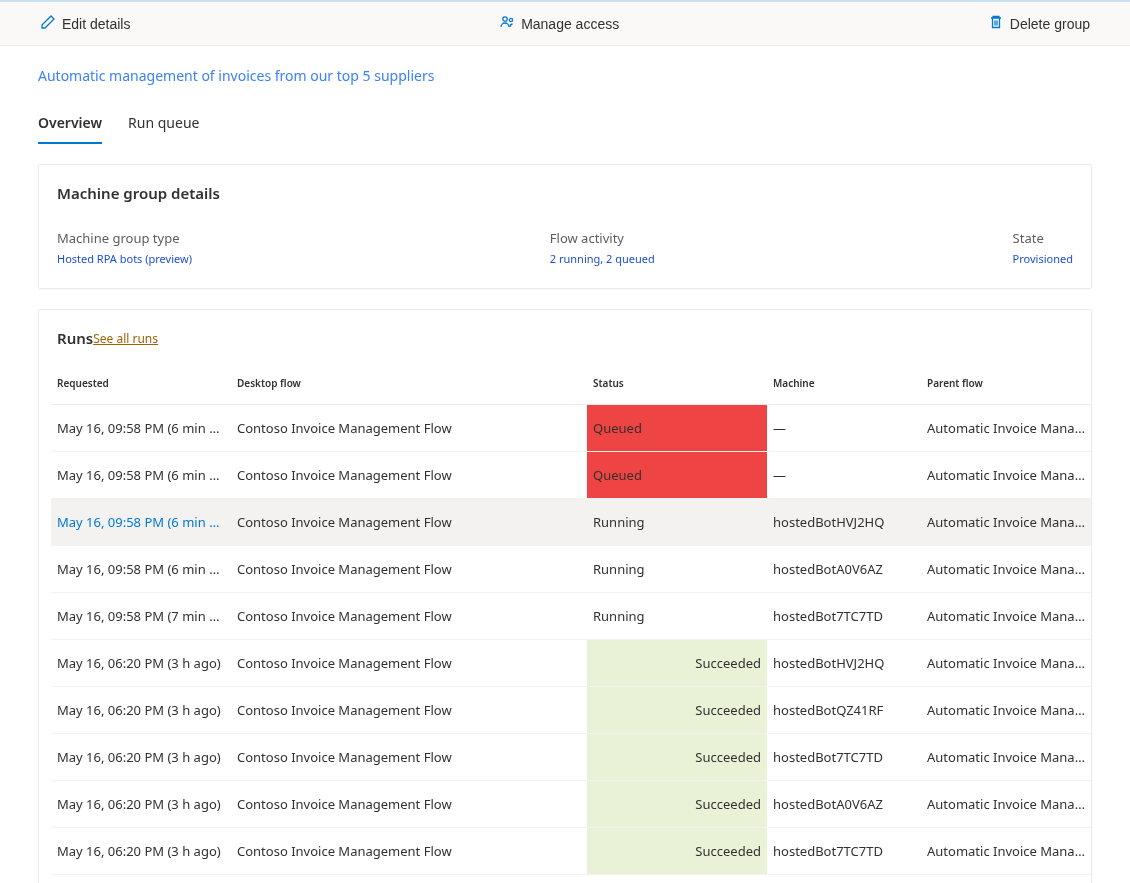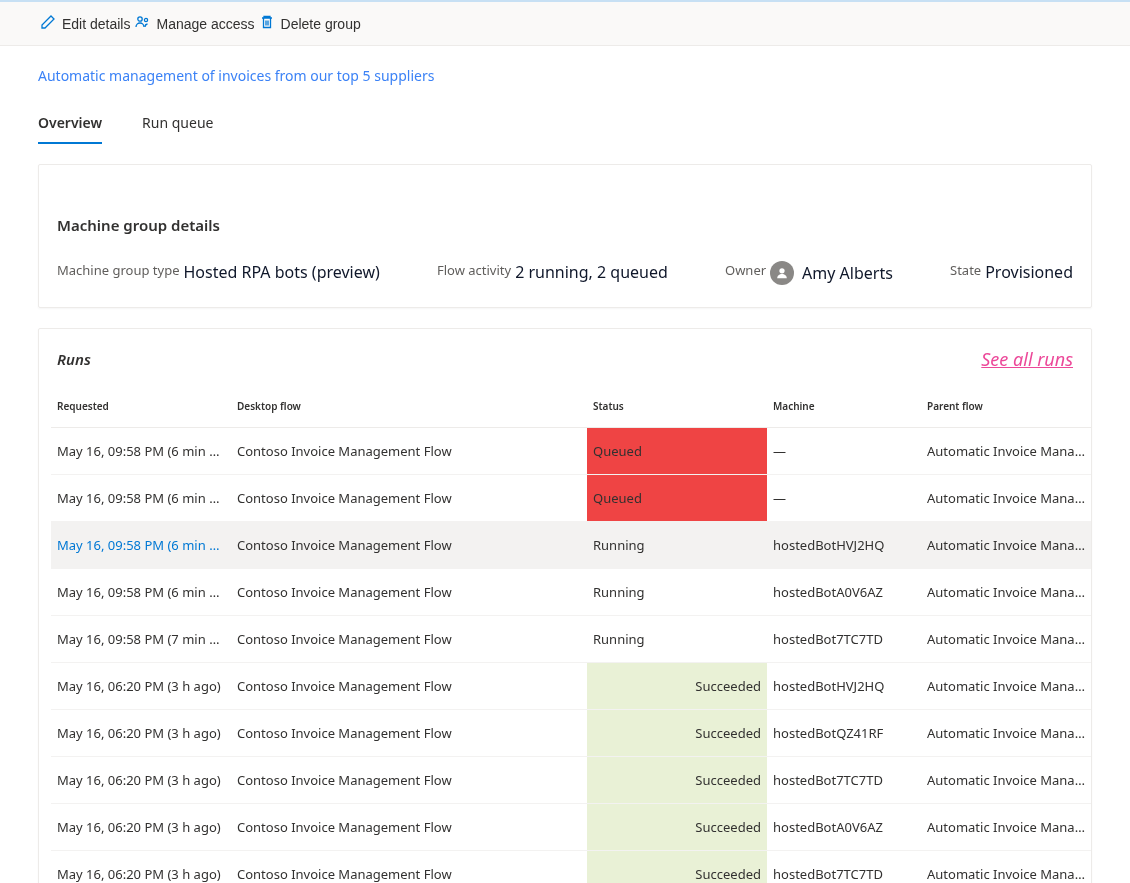--- a/index.html
+++ b/index.html
@@ -10,20 +10,21 @@
   background: #ffffff;
   width: 1130px;
 }
 .top-border { height: 2px; background: #c7e0f4; }
 .toolbar {
   display: flex;
   align-items: center;
   padding: 8px 38px;
   background: #faf9f8;
   border-bottom: 1px solid #edebe9;
+  justify-content: space-between;
 }
 .toolbar-btn {
   display: flex;
   align-items: center;
   gap: 6px;
   background: none;
   border: none;
   cursor: pointer;
   color: #323130;
   font-size: 14px;
@@ -37,21 +38,21 @@
   gap: 10px;
   font-size: 20px;
   margin-bottom: 6px;
 }
 .breadcrumb-parent { color: #605e5c; font-weight: 400; }
 .breadcrumb-sep { color: #a19f9d; font-weight: 400; }
 .breadcrumb-current { font-weight: 600; color: #201f1e; }
 .description { color: #3b82f6; font-size: 14px; margin-bottom: 22px; }
 .tabs {
   display: flex;
-  gap: 40px;
+  gap: 26px;
   border-bottom: 0;
   margin-bottom: 20px;
 }
 .tab {
   padding: 6px 0 10px 0;
   cursor: pointer;
   font-size: 14px;
   color: #323130;
   border-bottom: 2px solid transparent;
 }
@@ -59,43 +60,42 @@
   font-weight: 600;
   border-bottom: 2px solid #0078d4;
 }
 .card {
   border: 1px solid #edebe9;
   border-radius: 2px;
   padding: 18px 18px 22px 18px;
   margin-bottom: 20px;
   box-shadow: 0 1px 2px rgba(0,0,0,0.04);
 }
-.card-title { font-weight: 600; font-size: 15px; margin-bottom: 26px; margin-top: 32px; }
+.card-title { font-weight: 600; font-size: 15px; margin-bottom: 26px; }
 .details-grid {
   display: flex;
   justify-content: space-between;
 }
-.detail-col { display: flex; gap: 4px; }
+.detail-col { display: flex; flex-direction: column; gap: 4px; }
 .detail-label { color: #605e5c; font-size: 13px; }
-.detail-value { color: #0f172a; font-size: 16px; text-align: center; }
+.detail-value { color: #1d4ed8; font-size: 11px; text-align: center; }
 .owner-row { display: flex; align-items: center; gap: 8px; }
 .avatar {
   width: 24px; height: 24px; border-radius: 50%;
   background: #8a8886;
   display: inline-flex; align-items: center; justify-content: center;
 }
 .avatar svg { width: 14px; height: 14px; fill: #fff; }
 .runs-section { border: 1px solid #edebe9; border-radius: 2px; box-shadow: 0 1px 2px rgba(0,0,0,0.04); }
 .runs-header {
-  display: flex; justify-content: space-between; align-items: center;
+  display: flex; justify-content: flex-start; align-items: center;
   padding: 18px 18px 20px 18px;
-  font-style: italic;
 }
 .runs-title { font-weight: 600; font-size: 15px; }
-.see-all { color: #ec4899; text-decoration: underline; font-size: 18px; cursor: pointer; }
+.see-all { color: #a16207; text-decoration: underline; font-size: 12px; cursor: pointer; }
 .table-wrap { padding: 0 12px 10px 12px; }
 .runs-table { width: 100%; border-collapse: collapse; table-layout: fixed; }
 .runs-table th {
   text-align: left;
   font-weight: 600;
   font-size: 10px;
   color: #323130;
   padding: 8px 6px 14px 6px;
   border-bottom: 1px solid #edebe9;
 }
@@ -168,32 +168,20 @@
     <div class="details-grid">
       <div class="detail-col">
         <div class="detail-label">Machine group type</div>
         <div class="detail-value">Hosted RPA bots (preview)</div>
       </div>
       <div class="detail-col">
         <div class="detail-label">Flow activity</div>
         <div class="detail-value">2 running, 2 queued</div>
       </div>
       <div class="detail-col">
-        <div class="detail-label">Owner</div>
-        <div class="owner-row">
-          <span class="avatar">
-            <svg viewBox="0 0 16 16">
-                <circle cx="8" cy="5.5" r="3"></circle>
-                <path d="M2.5 14c0-3 2.5-5 5.5-5s5.5 2 5.5 5z"></path>
-              </svg>
-          </span>
-          <span class="detail-value">Amy Alberts</span>
-        </div>
-      </div>
-      <div class="detail-col">
         <div class="detail-label">State</div>
         <div class="detail-value">Provisioned</div>
       </div>
     </div>
   </div>
 
   <div class="runs-section">
     <div class="runs-header">
       <div class="runs-title">Runs</div>
       <a class="see-all">See all runs</a>

